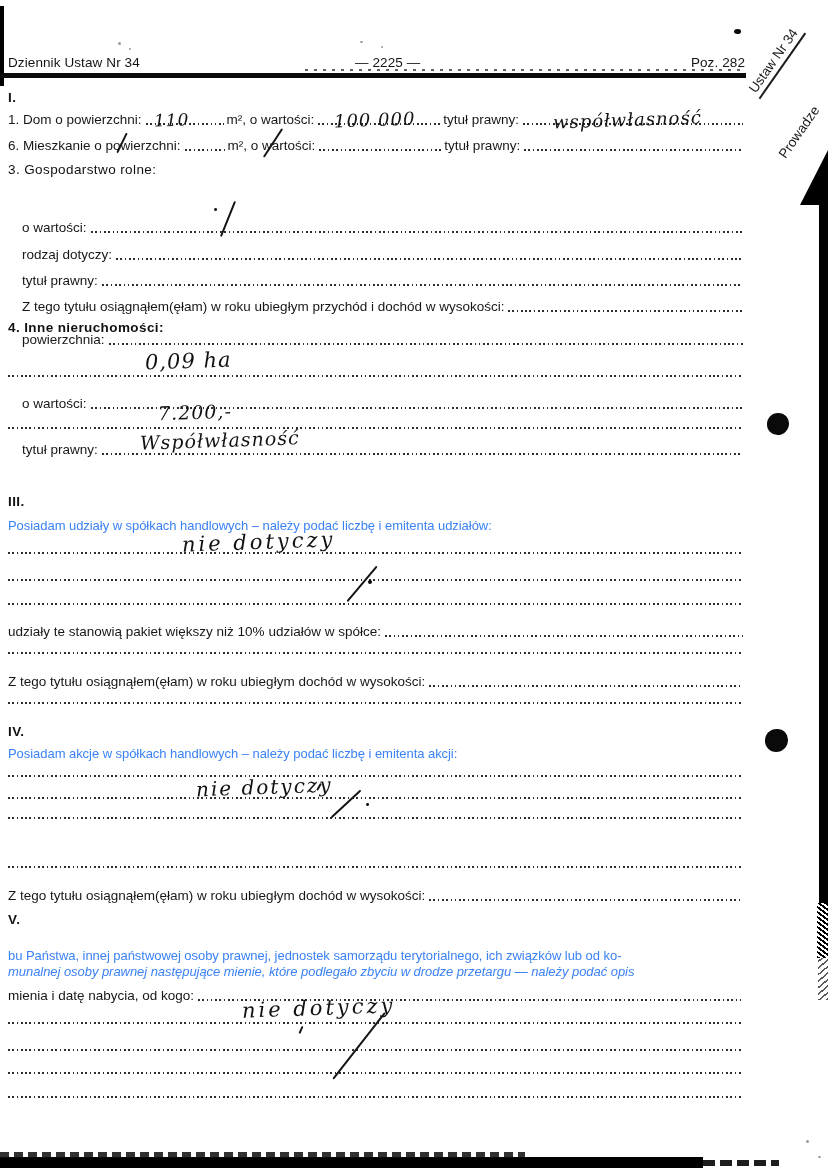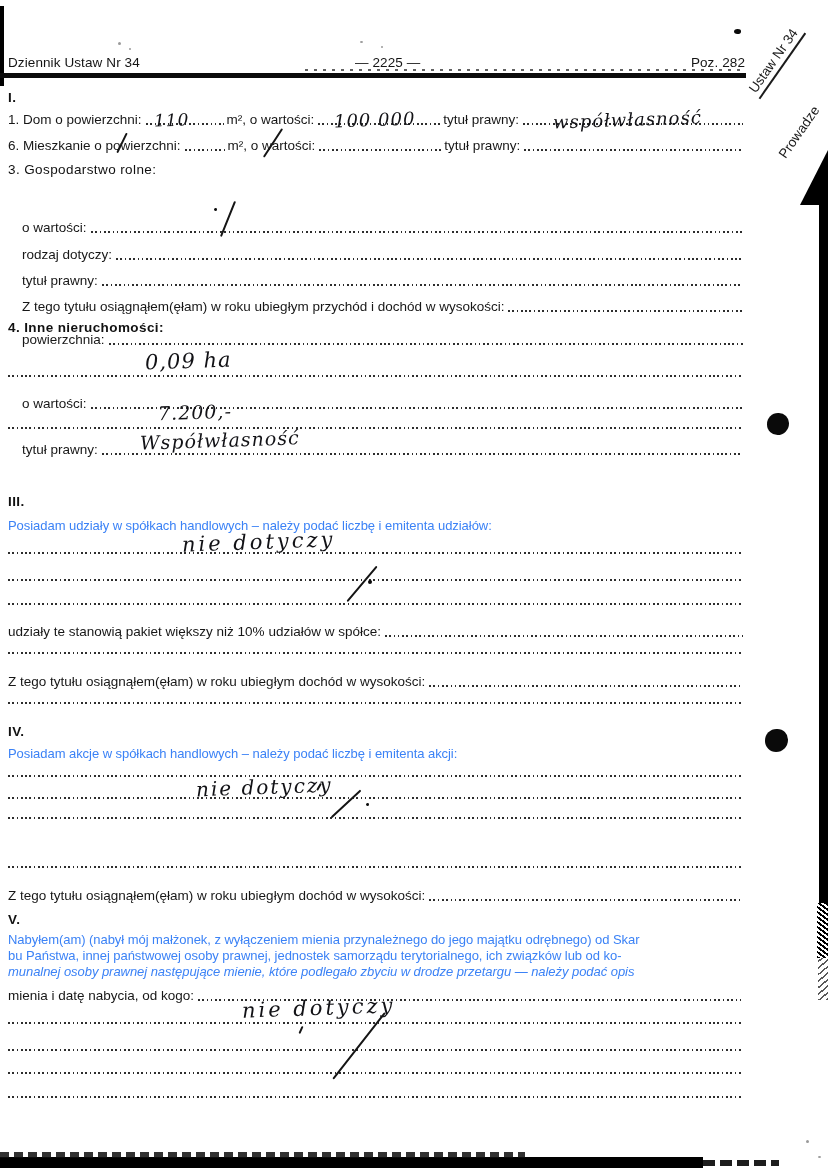--- a/index.html
+++ b/index.html
@@ -169,21 +169,20 @@
   <div class="dotmark" style="left:366px;top:803px;width:3px;height:3px;"></div>
 
   <div class="dotline" style="top:866px;"></div>
 
   <div class="row" style="top:884px;">
     <span class="lbl">Z tego tytułu osiągnąłem(ęłam) w roku ubiegłym dochód w wysokości:</span>
     <span class="dots"></span>
   </div>
 
   <div class="sec" style="top:912px;">V.</div>
-  <div class="ptext" style="top:932px;">Nabyłem(am) (nabył mój małżonek, z wyłączeniem mienia przynależnego do jego majątku odrębnego) od Skar</div>
   <div class="ptext" style="top:948px;">bu Państwa, innej państwowej osoby prawnej, jednostek samorządu terytorialnego, ich związków lub od ko-</div>
   <div class="ptext" style="top:964px;font-style:italic;">munalnej osoby prawnej następujące mienie, które podlegało zbyciu w drodze przetargu — należy podać opis</div>
 
   <div class="row" style="top:984px;">
     <span class="lbl">mienia i datę nabycia, od kogo:</span>
     <span class="dots"></span>
   </div>
   <div class="dotline" style="top:1022px;"></div>
   <div class="dotline" style="top:1049px;"></div>
   <div class="dotline" style="top:1072px;"></div>

